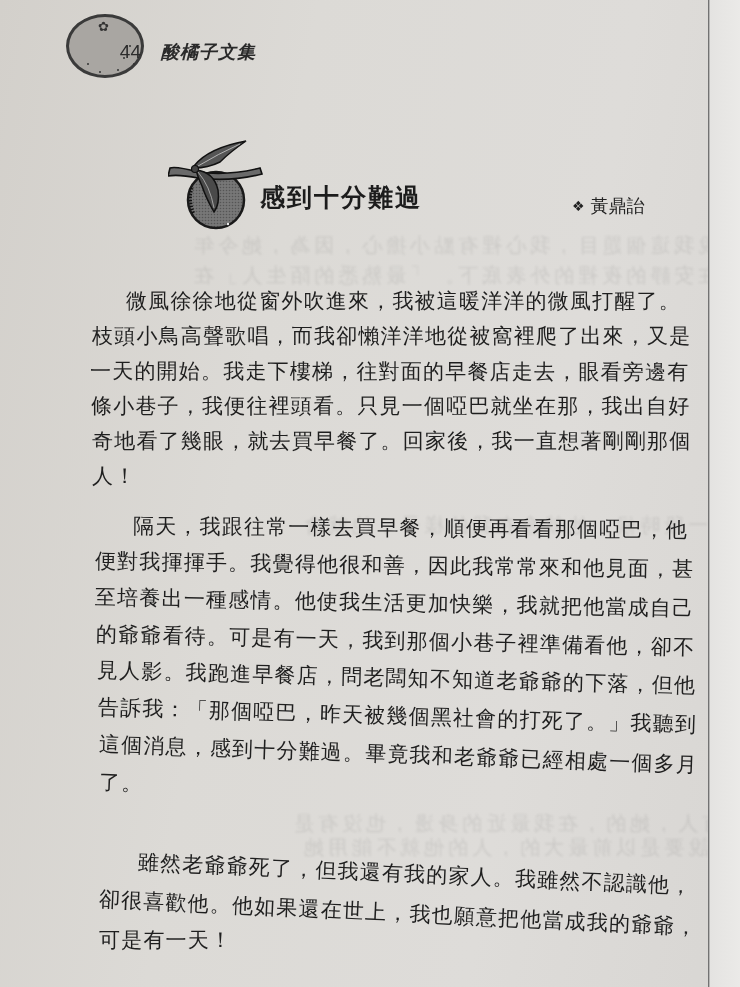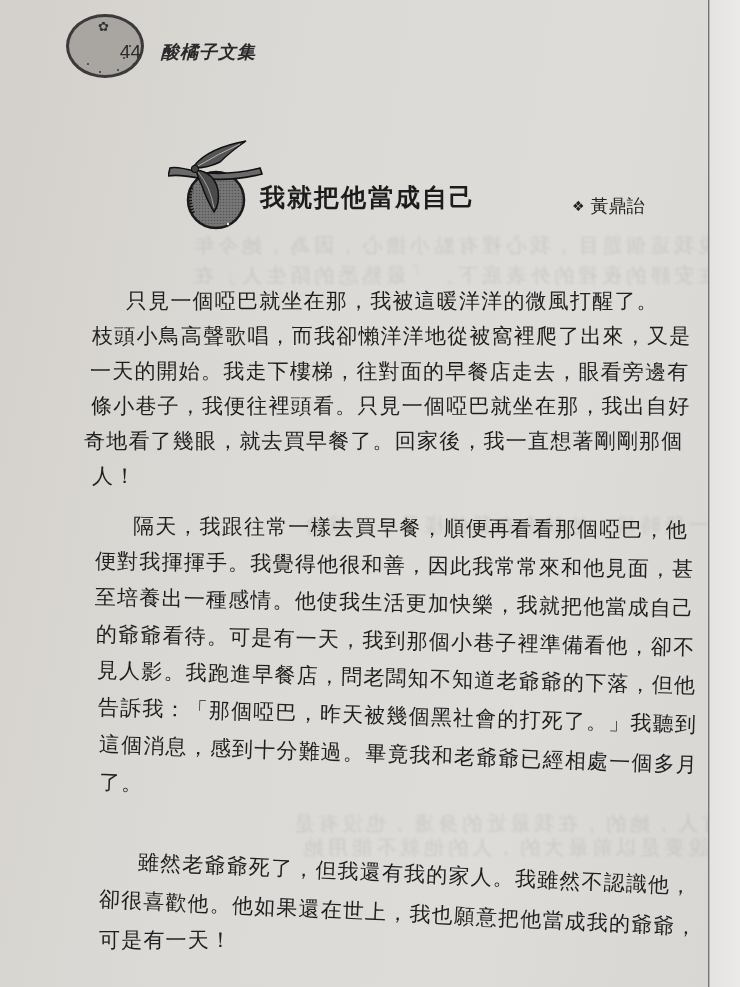--- a/index.html
+++ b/index.html
@@ -152,32 +152,32 @@
 
     <path d="M26 28 Q40 10 78 3 Q62 14 52 24 Q40 30 26 30 Z" fill="#555" stroke="#111" stroke-width="1.5"></path>
     <path d="M30 28 Q50 16 72 6" stroke="#ccc" stroke-width="0.8" fill="none"></path>
 
     <path d="M28 32 Q46 34 50 52 Q52 66 46 74 Q38 60 34 48 Q30 40 28 32 Z" fill="#4a4a4a" stroke="#111" stroke-width="1.5"></path>
     <path d="M30 34 Q42 48 46 70" stroke="#bbb" stroke-width="0.8" fill="none"></path>
 
     <circle cx="27" cy="31" r="3.5" fill="#444" stroke="#111" stroke-width="1.2"></circle>
   </svg>
 
-  <div class="story-title">我就把他當成自己</div>
+  <div class="story-title">感到十分難過</div>
   <div class="author">
     <span class="diamond">❖</span>
     <span>黃鼎詒</span>
   </div>
 
   <div>
-    <div class="body-line" style="left:126px; top:287px;">只見一個啞巴就坐在那，我被這暖洋洋的微風打醒了。</div>
+    <div class="body-line" style="left:126px; top:287px;">微風徐徐地從窗外吹進來，我被這暖洋洋的微風打醒了。</div>
     <div class="body-line" style="left:92px; top:322px;">枝頭小鳥高聲歌唱，而我卻懶洋洋地從被窩裡爬了出來，又是</div>
     <div class="body-line" style="left:90px; top:357px; transform: rotate(0.1deg);">一天的開始。我走下樓梯，往對面的早餐店走去，眼看旁邊有</div>
     <div class="body-line" style="left:91px; top:392px;">條小巷子，我便往裡頭看。只見一個啞巴就坐在那，我出自好</div>
-    <div class="body-line" style="left:84px; top:427px;">奇地看了幾眼，就去買早餐了。回家後，我一直想著剛剛那個</div>
+    <div class="body-line" style="left:92px; top:427px;">奇地看了幾眼，就去買早餐了。回家後，我一直想著剛剛那個</div>
     <div class="body-line" style="left:92px; top:462px;">人！</div>
   </div>
 
   <div>
     <div class="body-line" style="left:133px; top:512px; transform: rotate(0.4deg);">隔天，我跟往常一樣去買早餐，順便再看看那個啞巴，他</div>
     <div class="body-line" style="left:95px; top:547px; transform: rotate(0.8deg);">便對我揮揮手。我覺得他很和善，因此我常常來和他見面，甚</div>
     <div class="body-line" style="left:95px; top:583px; transform: rotate(1.1deg);">至培養出一種感情。他使我生活更加快樂，我就把他當成自己</div>
     <div class="body-line" style="left:96px; top:620px; transform: rotate(1.3deg);">的爺爺看待。可是有一天，我到那個小巷子裡準備看他，卻不</div>
     <div class="body-line" style="left:97px; top:656px; transform: rotate(1.5deg);">見人影。我跑進早餐店，問老闆知不知道老爺爺的下落，但他</div>
     <div class="body-line" style="left:98px; top:693px; transform: rotate(1.7deg);">告訴我：「那個啞巴，昨天被幾個黑社會的打死了。」我聽到</div>

